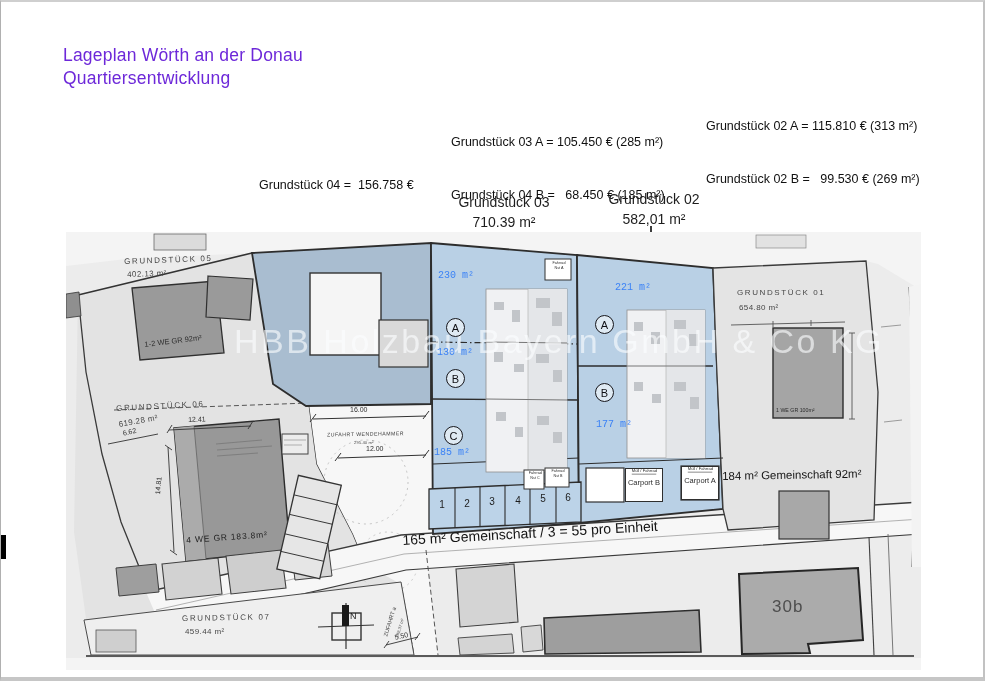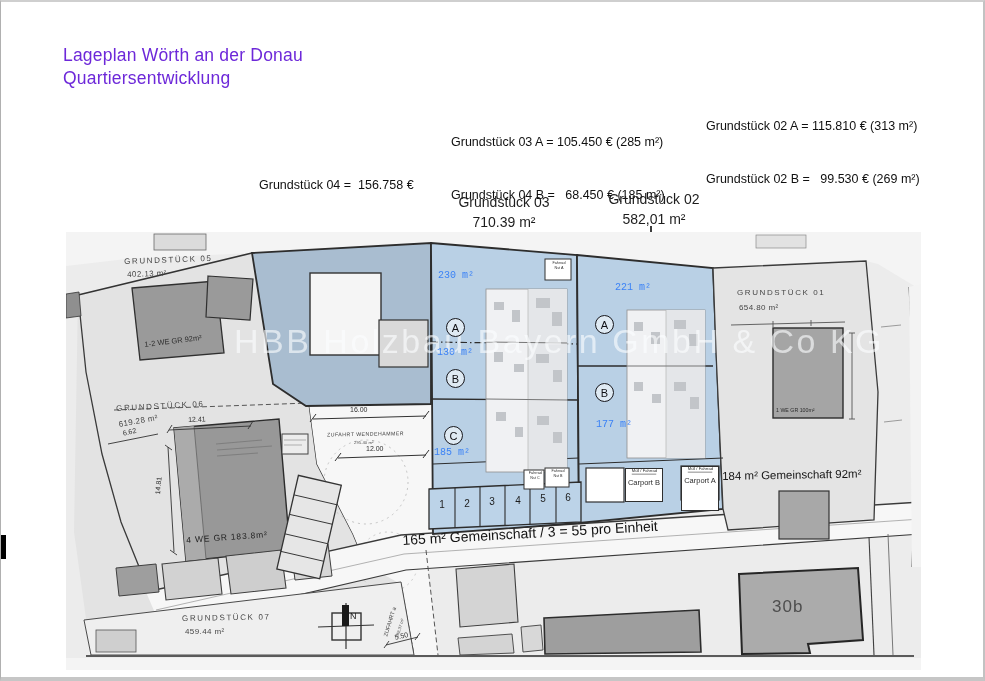--- a/index.html
+++ b/index.html
@@ -306,21 +306,21 @@
       </div>
     <div class="circle" style="left:529px;top:151px;">
         <span>B</span>
       </div>
     <div class="ml secarea" style="left:530px;top:187px;">177 m²</div>
 
     <div class="cpbox" style="left:520px;top:236px;width:38px;height:34px;margin-left:39px;">
       <div class="cphead">Müll / Fahrrad</div>
       <div class="cpbody">Carport B</div>
     </div>
-    <div class="cpbox" style="left:615px;top:234px;width:38px;height:45px;">
+    <div class="cpbox" style="left:615px;top:234px;width:38px;height:34px;">
       <div class="cphead">Müll / Fahrrad</div>
       <div class="cpbody">Carport A</div>
     </div>
 
     <div class="ml bike" style="left:459px;top:239px;width:20px;text-align:center;">
       <div>Fahrrad</div>
       <div>Nst C</div>
     </div>
     <div class="ml bike" style="left:480px;top:237px;width:24px;text-align:center;">
       <div>Fahrrad</div>

